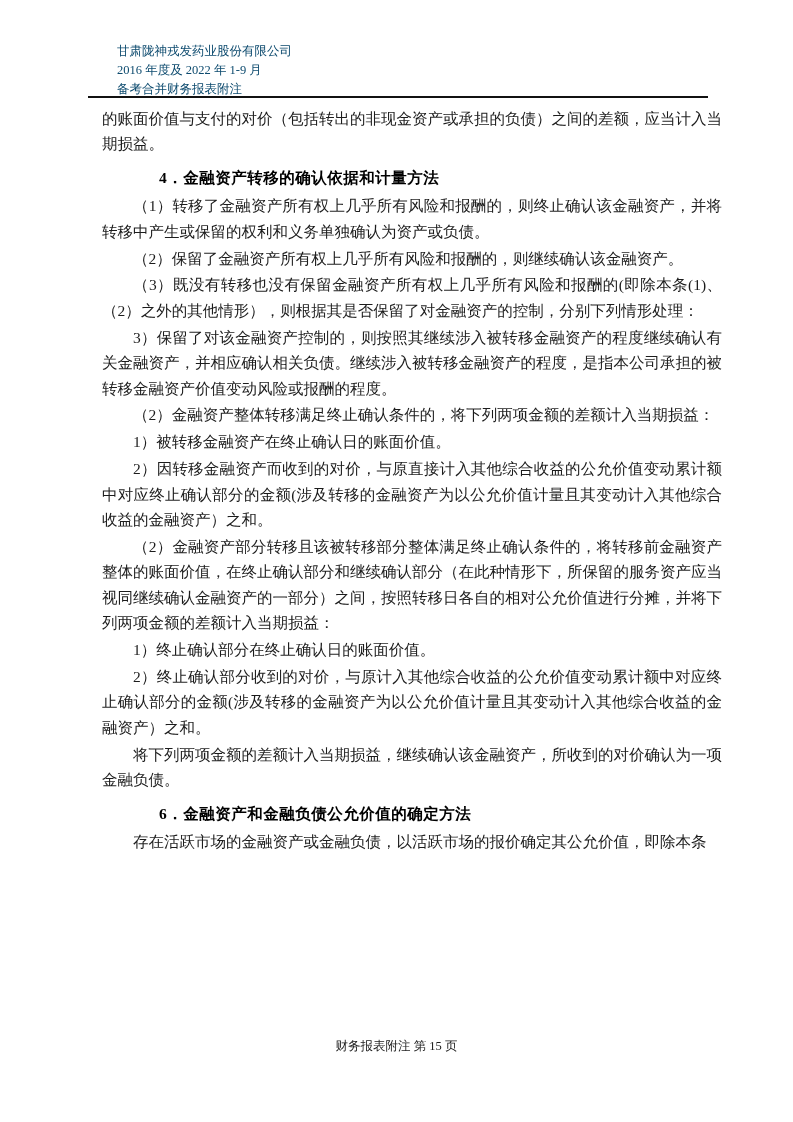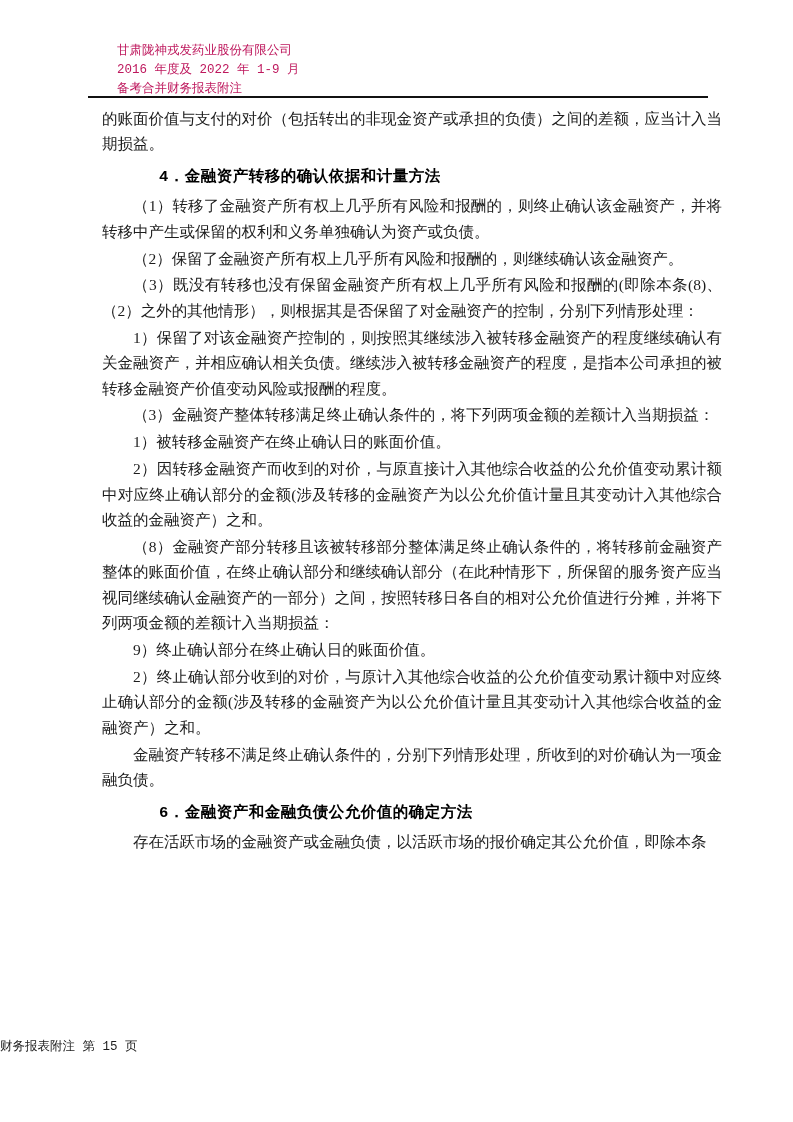--- a/index.html
+++ b/index.html
@@ -8,79 +8,78 @@
     position:relative;
     width:793px; height:1122px;
     background:#ffffff;
     overflow:hidden;
     font-family:"Liberation Serif","DejaVu Serif",serif;
     color:#1c1c1c;
   }
   .page-header {
     position:absolute; left:117px; top:42px;
     font-size:12.5px; line-height:19px;
-    color:#be185d;
-    font-family:Liberation Mono, monospace;
+    color:#0c4a6e;
   }
   .header-rule {
     position:absolute; left:88px; top:96px;
     width:620px; height:0;
     border-top:2px solid #111111;
   }
   .doc-body {
     position:absolute; left:90px; top:106px;
     width:620px;
     font-size:15.5px; line-height:25.4px;
     text-align:justify;
     color:#1c1c1c;
     margin-left:12px;
   }
   .doc-body p { margin:0 0 1.5px 0; text-indent:2em; }
   .doc-body p.cont { text-indent:0; }
   .doc-body h3 {
-    font-family:Liberation Mono, monospace;
+    font-family:Liberation Serif, serif;
     font-size:15.5px; font-weight:bold;
     padding-left:57px; text-indent:0;
     margin:8px 0 3px 0;
     letter-spacing:0.5px;
     color:#000000;
   }
   .page-footer {
     position:absolute; left:0; top:1038px;
-    width:793px; 
-    font-size:12.5px; color:#1c1c1c;font-family:Liberation Mono, monospace;
+    width:793px; text-align:center;
+    font-size:12.5px; color:#1c1c1c;
   }
 </style>
 </head>
 <body>
 
 <div class="page">
 
   <div class="page-header">
     <div>甘肃陇神戎发药业股份有限公司</div>
     <div>2016 年度及 2022 年 1-9 月</div>
     <div>备考合并财务报表附注</div>
   </div>
 
   <div class="header-rule"></div>
 
   <div class="doc-body">
     <p class="cont">的账面价值与支付的对价（包括转出的非现金资产或承担的负债）之间的差额，应当计入当期损益。</p>
     <h3>4．金融资产转移的确认依据和计量方法</h3>
     <p>（1）转移了金融资产所有权上几乎所有风险和报酬的，则终止确认该金融资产，并将转移中产生或保留的权利和义务单独确认为资产或负债。</p>
     <p>（2）保留了金融资产所有权上几乎所有风险和报酬的，则继续确认该金融资产。</p>
-    <p>（3）既没有转移也没有保留金融资产所有权上几乎所有风险和报酬的(即除本条(8)、（2）之外的其他情形），则根据其是否保留了对金融资产的控制，分别下列情形处理：</p>
-    <p>1）保留了对该金融资产控制的，则按照其继续涉入被转移金融资产的程度继续确认有关金融资产，并相应确认相关负债。继续涉入被转移金融资产的程度，是指本公司承担的被转移金融资产价值变动风险或报酬的程度。</p>
-    <p>（3）金融资产整体转移满足终止确认条件的，将下列两项金额的差额计入当期损益：</p>
+    <p>（3）既没有转移也没有保留金融资产所有权上几乎所有风险和报酬的(即除本条(1)、（2）之外的其他情形），则根据其是否保留了对金融资产的控制，分别下列情形处理：</p>
+    <p>3）保留了对该金融资产控制的，则按照其继续涉入被转移金融资产的程度继续确认有关金融资产，并相应确认相关负债。继续涉入被转移金融资产的程度，是指本公司承担的被转移金融资产价值变动风险或报酬的程度。</p>
+    <p>（2）金融资产整体转移满足终止确认条件的，将下列两项金额的差额计入当期损益：</p>
     <p>1）被转移金融资产在终止确认日的账面价值。</p>
     <p>2）因转移金融资产而收到的对价，与原直接计入其他综合收益的公允价值变动累计额中对应终止确认部分的金额(涉及转移的金融资产为以公允价值计量且其变动计入其他综合收益的金融资产）之和。</p>
-    <p>（8）金融资产部分转移且该被转移部分整体满足终止确认条件的，将转移前金融资产整体的账面价值，在终止确认部分和继续确认部分（在此种情形下，所保留的服务资产应当视同继续确认金融资产的一部分）之间，按照转移日各自的相对公允价值进行分摊，并将下列两项金额的差额计入当期损益：</p>
-    <p>9）终止确认部分在终止确认日的账面价值。</p>
+    <p>（2）金融资产部分转移且该被转移部分整体满足终止确认条件的，将转移前金融资产整体的账面价值，在终止确认部分和继续确认部分（在此种情形下，所保留的服务资产应当视同继续确认金融资产的一部分）之间，按照转移日各自的相对公允价值进行分摊，并将下列两项金额的差额计入当期损益：</p>
+    <p>1）终止确认部分在终止确认日的账面价值。</p>
     <p>2）终止确认部分收到的对价，与原计入其他综合收益的公允价值变动累计额中对应终止确认部分的金额(涉及转移的金融资产为以公允价值计量且其变动计入其他综合收益的金融资产）之和。</p>
-    <p>金融资产转移不满足终止确认条件的，分别下列情形处理，所收到的对价确认为一项金融负债。</p>
+    <p>将下列两项金额的差额计入当期损益，继续确认该金融资产，所收到的对价确认为一项金融负债。</p>
     <h3>6．金融资产和金融负债公允价值的确定方法</h3>
     <p>存在活跃市场的金融资产或金融负债，以活跃市场的报价确定其公允价值，即除本条</p>
   </div>
 
   <div class="page-footer">
     <span>财务报表附注 第 15 页</span>
   </div>
 
 </div>
 

